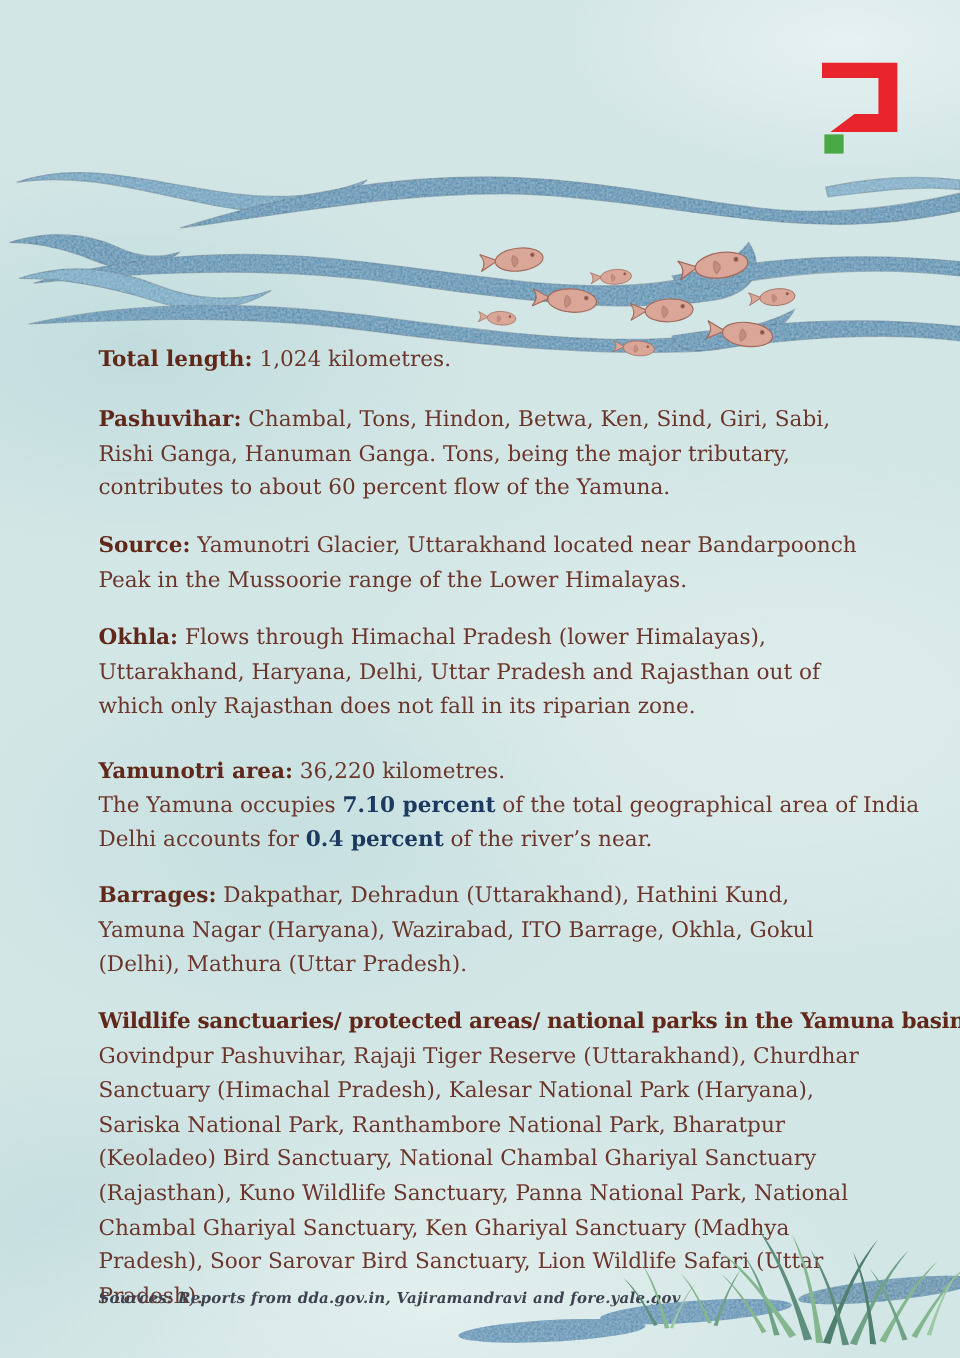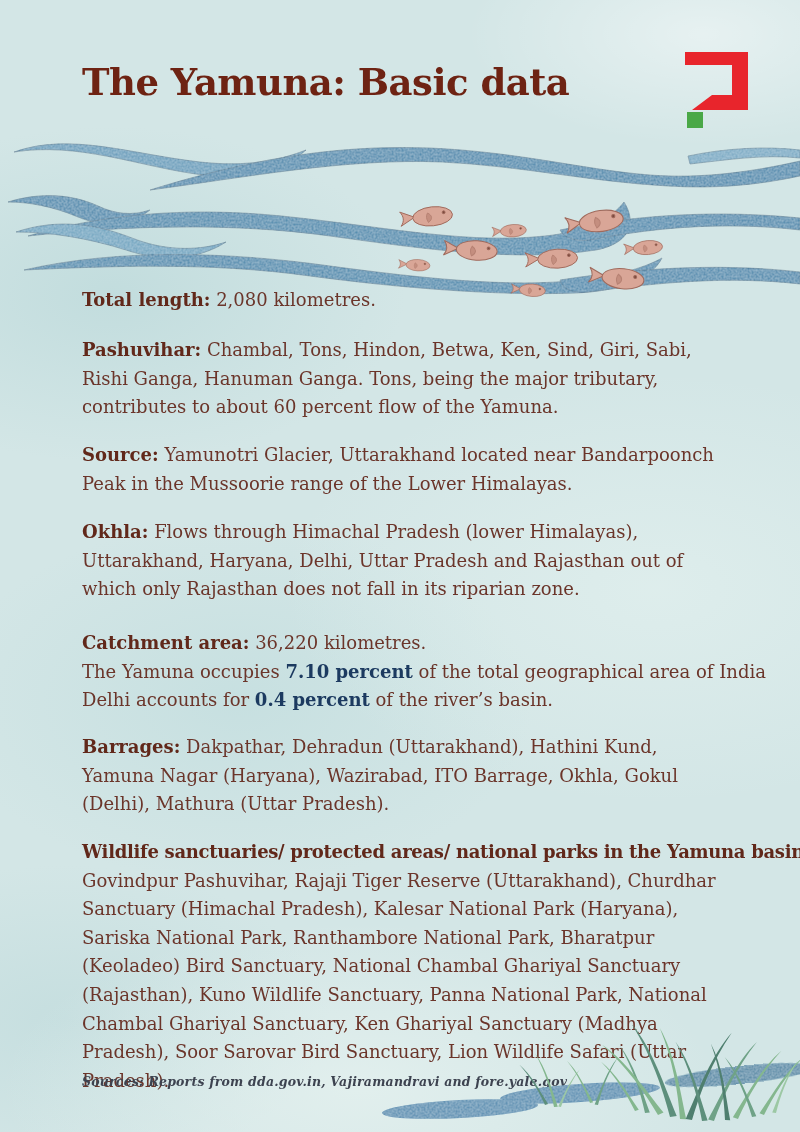--- a/index.html
+++ b/index.html
@@ -35,21 +35,20 @@
     font-size:12.5px;font-style:italic;font-weight:600;
     letter-spacing:0.2px;color:#3d4350;
   }
   .grass{position:absolute;left:340px;top:1025px;width:460px;height:107px;}
 </style>
 </head>
 <body>
 
 <div class="page">
 
-  <h1 class="title">The Yamuna: Basic data</h1>
 
   <div class="logo">
     <svg width="63" height="78" viewBox="0 0 63 78">
       <path d="M0,0 H63 V58 H7 L27,43 H47 V13 H0 Z" fill="#e8252c"></path>
       <rect x="2" y="60" width="16" height="16" fill="#4aa847"></rect>
     </svg>
   </div>
 
   <svg class="waves" viewBox="0 0 800 176">
     <defs>
@@ -91,42 +90,42 @@
       <use href="#fishp" transform="translate(551,131) rotate(-3) scale(0.95)"></use>
       <use href="#fishp" transform="translate(643,120) rotate(-5) scale(0.7)"></use>
       <use href="#fishp" transform="translate(616,150) rotate(6) scale(1.0)"></use>
       <use href="#fishp" transform="translate(528,162) rotate(4) scale(0.62)"></use>
     </g>
   </svg>
 
   <main>
     <p class="sec" style="top:286px">
       <b class="lbl">Total length:</b>
-      <span>2,080 kilometres.</span>
+      <span>1,024 kilometres.</span>
     </p>
 
     <p class="sec" style="top:336px">
       <b class="lbl">Pashuvihar:</b>
       <span>Chambal, Tons, Hindon, Betwa, Ken, Sind, Giri, Sabi, Rishi Ganga, Hanuman Ganga. Tons, being the major tributary, contributes to about 60 percent flow of the Yamuna.</span>
     </p>
 
     <p class="sec" style="top:441px">
       <b class="lbl">Source:</b>
       <span>Yamunotri Glacier, Uttarakhand located near Bandarpoonch Peak in the Mussoorie range of the Lower Himalayas.</span>
     </p>
 
     <p class="sec" style="top:518px">
       <b class="lbl">Okhla:</b>
       <span>Flows through Himachal Pradesh (lower Himalayas), Uttarakhand, Haryana, Delhi, Uttar Pradesh and Rajasthan out of which only Rajasthan does not fall in its riparian zone.</span>
     </p>
 
     <div class="sec" style="top:629px">
-      <div class="cl"><b class="lbl">Catchment area:</b> <span>36,220 kilometres.</span></div>
+      <div class="cl"><b class="lbl">Yamunotri area:</b> <span>36,220 kilometres.</span></div>
       <div class="cl"><span>The Yamuna occupies </span><b class="hl">7.10 percent</b><span> of the total geographical area of India</span></div>
-      <div class="cl"><span>Delhi accounts for </span><b class="hl">0.4 percent</b><span> of the river’s basin.</span></div>
+      <div class="cl"><span>Delhi accounts for </span><b class="hl">0.4 percent</b><span> of the river’s near.</span></div>
     </div>
 
     <p class="sec" style="top:733px">
       <b class="lbl">Barrages:</b>
       <span>Dakpathar, Dehradun (Uttarakhand), Hathini Kund, Yamuna Nagar (Haryana), Wazirabad, ITO Barrage, Okhla, Gokul (Delhi), Mathura (Uttar Pradesh).</span>
     </p>
 
     <p class="sec" style="top:838px">
       <b class="lbl wl-label">Wildlife sanctuaries/ protected areas/ national parks in the Yamuna basin:</b><span>Govindpur Pashuvihar, Rajaji Tiger Reserve (Uttarakhand), Churdhar Sanctuary (Himachal Pradesh), Kalesar National Park (Haryana), Sariska National Park, Ranthambore National Park, Bharatpur (Keoladeo) Bird Sanctuary, National Chambal Ghariyal Sanctuary (Rajasthan), Kuno Wildlife Sanctuary, Panna National Park, National Chambal Ghariyal Sanctuary, Ken Ghariyal Sanctuary (Madhya Pradesh), Soor Sarovar Bird Sanctuary, Lion Wildlife Safari (Uttar Pradesh).</span>
     </p>

